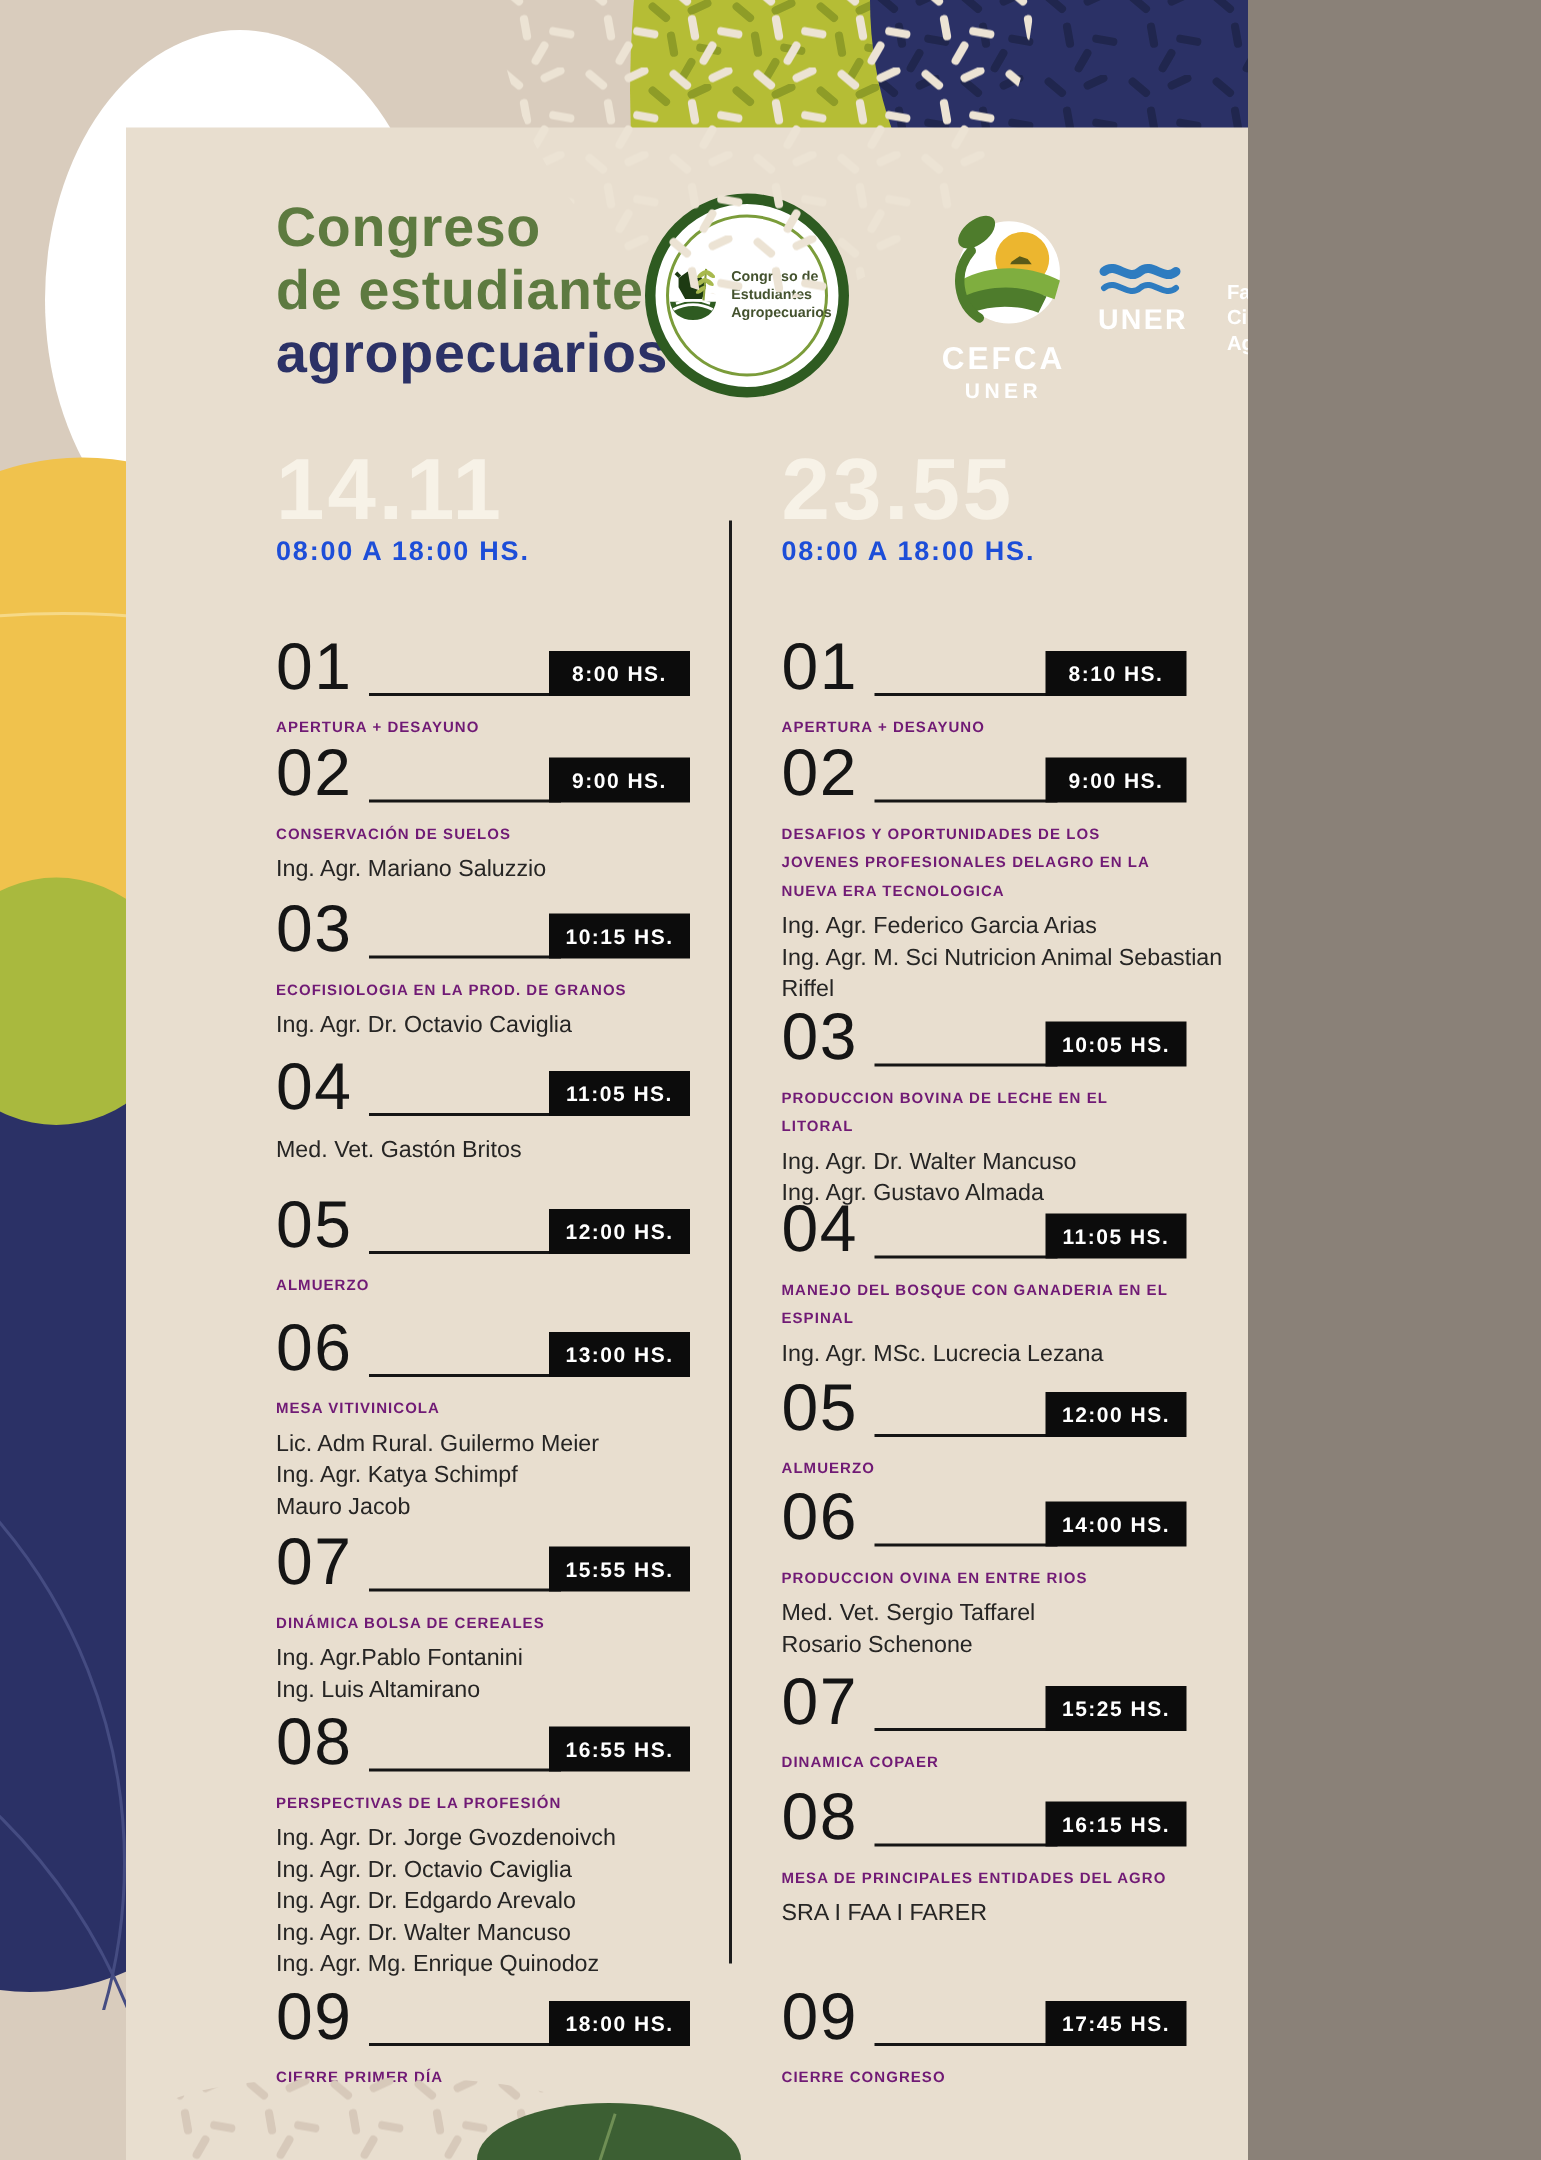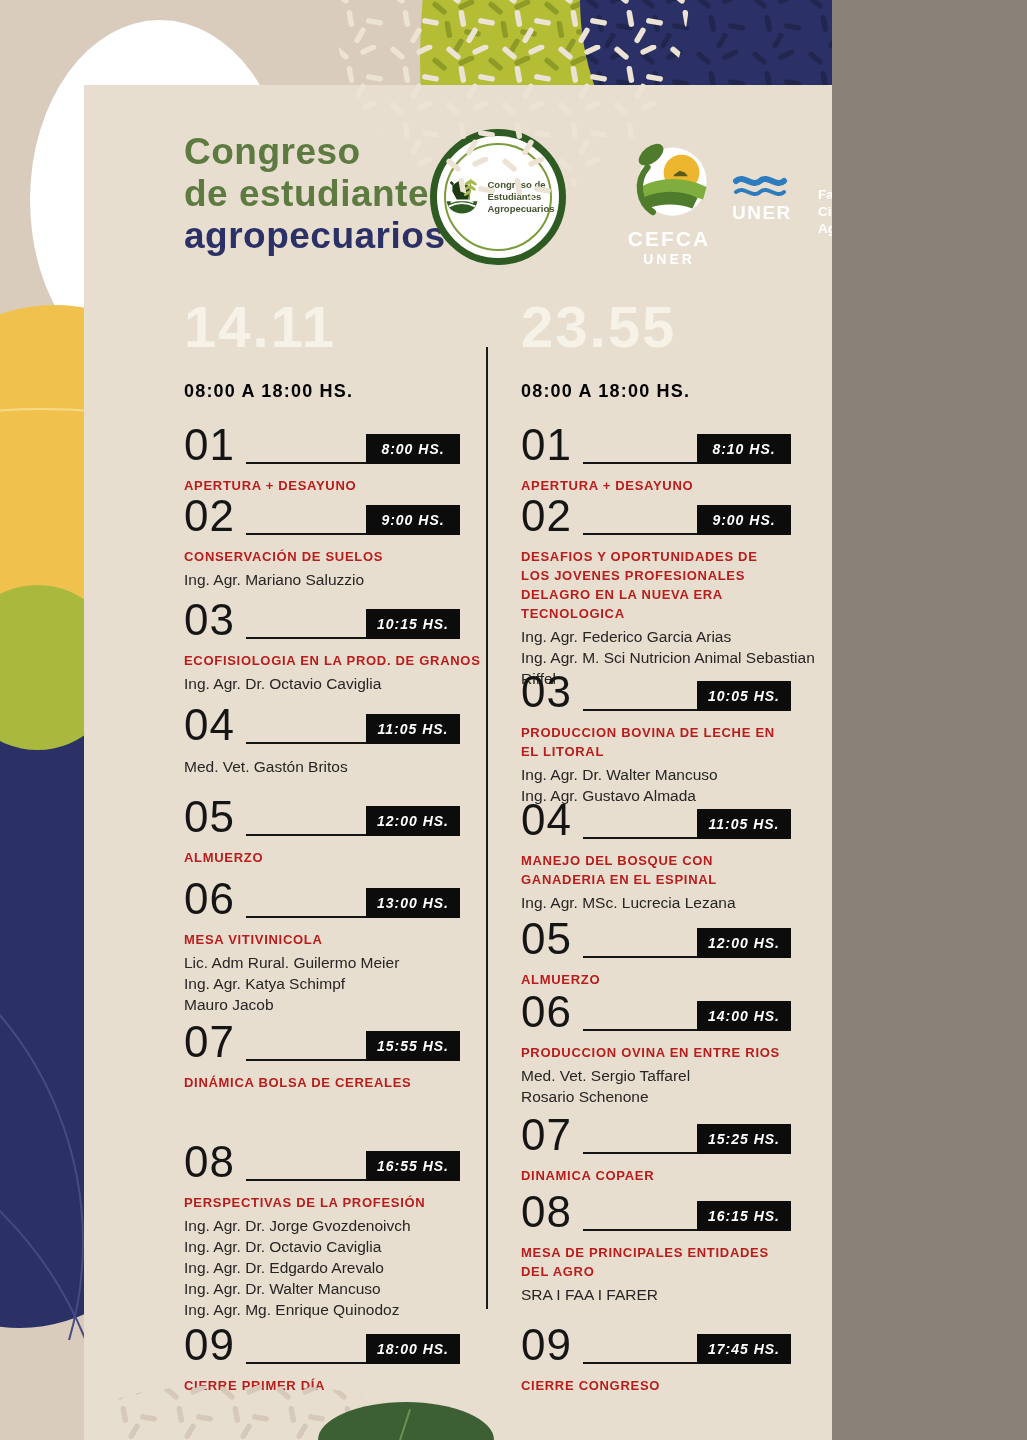--- a/index.html
+++ b/index.html
@@ -62,34 +62,34 @@
 
   .uner{position:absolute;left:648px;top:88px;display:flex;gap:10px;color:#ffffff;}
   .uner-name{font-size:19px;font-weight:bold;letter-spacing:1.5px;margin-top:-3px;}
   .uner-right{font-size:13.5px;font-weight:bold;line-height:17px;padding-top:13px;}
 
   
   .col{position:absolute;top:212px;}
   #col0{left:100px;width:300px;}
   #col1{left:437px;width:330px;}
   .date{font-size:58px;font-weight:bold;color:#f7f2e7;letter-spacing:2px;line-height:60px;}
-  .hours{margin-top:24px;font-size:18px;font-weight:bold;letter-spacing:1.2px;color:#000000;}
+  .hours{font-size:18px;font-weight:bold;letter-spacing:1.2px;color:#1d4ed8;}
 
   .session{position:absolute;left:0;width:100%;}
   .num-row{position:relative;height:46px;}
   #col0 .num-row{width:276px;}
   #col1 .num-row{width:270px;}
   .num{position:absolute;left:0;bottom:-3px;font-size:44px;line-height:44px;color:#151515;
        letter-spacing:1px;font-weight:400;}
   .rule{position:absolute;left:62px;right:86px;bottom:0;height:2px;background:#151515;}
   .chip{position:absolute;right:0;bottom:0;height:30px;min-width:76px;padding:0 9px;
         background:#0c0c0c;color:#ffffff;font-size:14px;font-weight:bold;letter-spacing:1px;
-        display:flex;align-items:center;justify-content:center;box-sizing:content-box;font-style:italic;}
-  .stitle{margin-top:12px;font-weight:bold;font-size:13px;letter-spacing:.7px;
-          line-height:19px;color:#b91c1c;}
+        display:flex;align-items:center;justify-content:center;box-sizing:content-box;}
+  .stitle{margin-top:12px;font-weight:bold;font-size:10px;letter-spacing:.7px;
+          line-height:19px;color:#701a75;}
   #col1 .stitle{width:260px;}
   .speakers{margin-top:12px;font-size:15.5px;line-height:21px;color:#262524;}
   .stitle + .speakers{margin-top:3px;}
 </style>
 </head>
 <body>
 
 <svg width="0" height="0" style="position:absolute" aria-hidden="true">
   <defs>
     <g id="dash-tile">
@@ -282,20 +282,24 @@
             <div>Mauro Jacob</div>
           </div>
   </div>
         <div class="session" style="top: 718px;">
     <div class="num-row">
       <span class="num">07</span>
       <span class="rule"></span>
       <span class="chip">15:55 HS.</span>
     </div>
     <div class="stitle">DINÁMICA BOLSA DE CEREALES</div>
+    <div class="speakers">
+            <div>Ing. Agr.Pablo Fontanini</div>
+            <div>Ing. Luis Altamirano</div>
+          </div>
   </div>
         <div class="session" style="top: 838px;">
     <div class="num-row">
       <span class="num">08</span>
       <span class="rule"></span>
       <span class="chip">16:55 HS.</span>
     </div>
     <div class="stitle">PERSPECTIVAS DE LA PROFESIÓN</div>
     <div class="speakers">
             <div>Ing. Agr. Dr. Jorge Gvozdenoivch</div>

